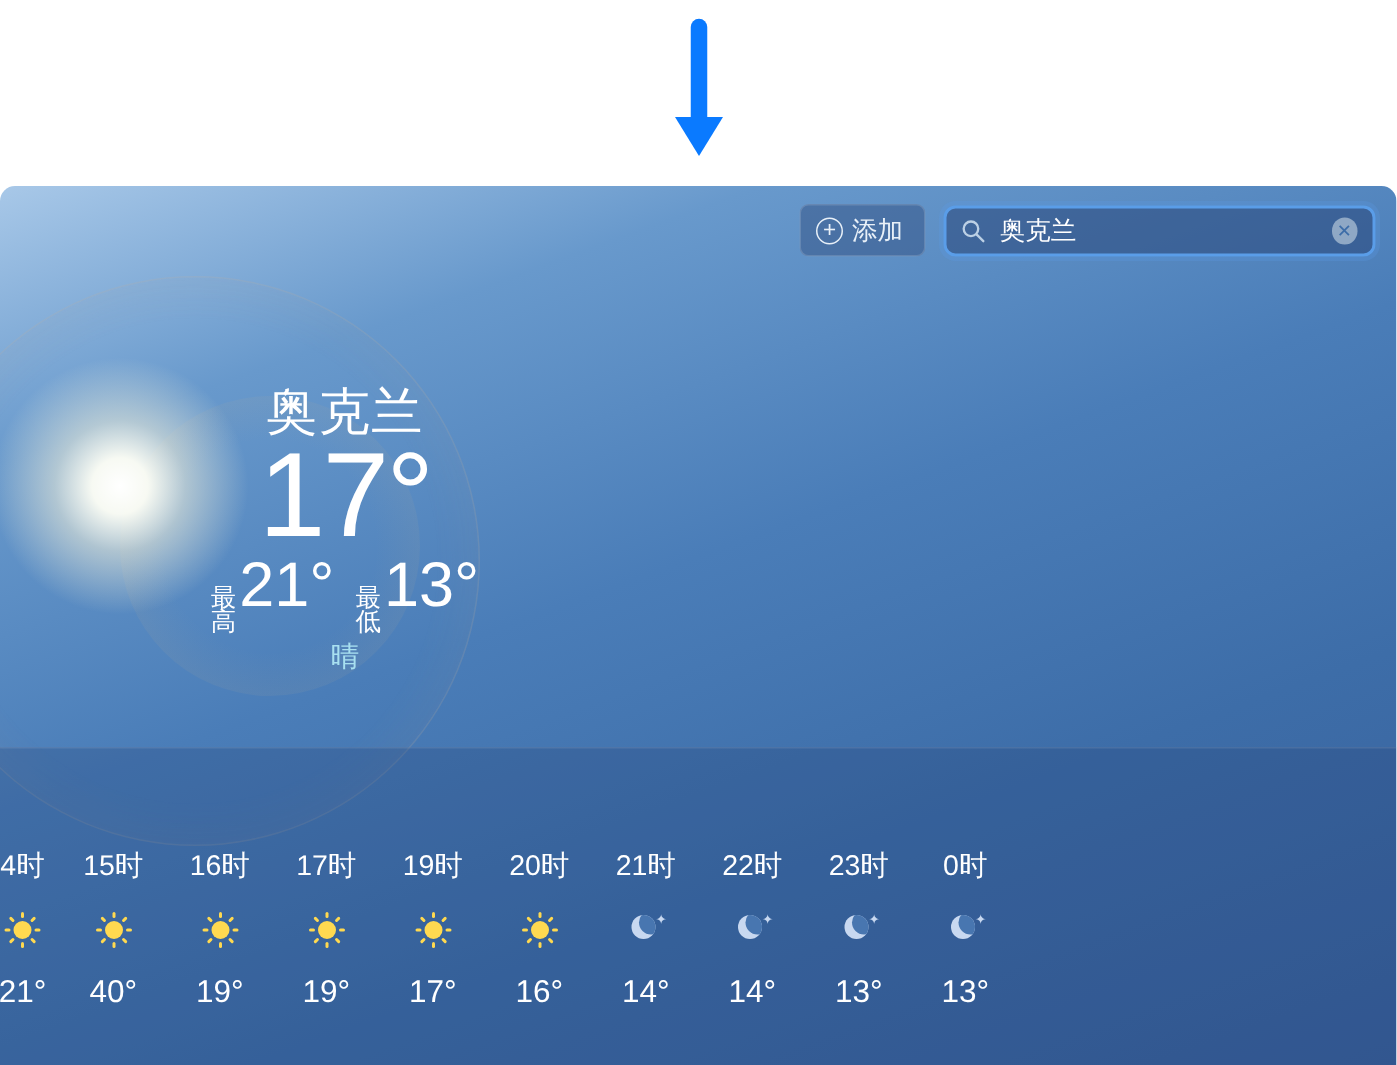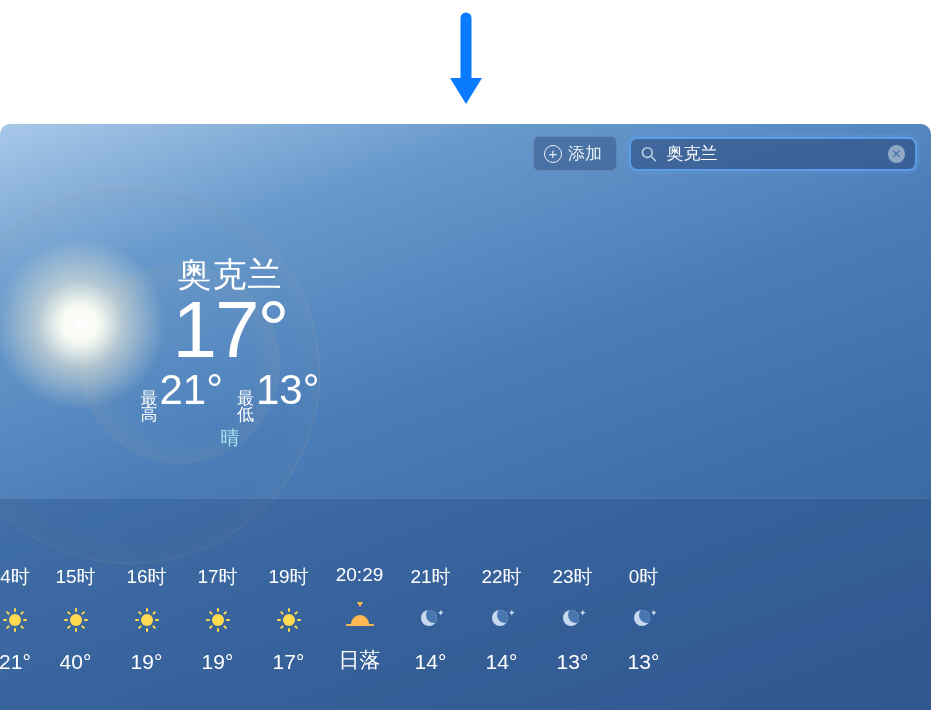--- a/index.html
+++ b/index.html
@@ -437,29 +437,35 @@
             <div class="ray" style="transform:rotate(135deg)"></div>
             <div class="ray" style="transform:rotate(180deg)"></div>
             <div class="ray" style="transform:rotate(225deg)"></div>
             <div class="ray" style="transform:rotate(270deg)"></div>
             <div class="ray" style="transform:rotate(315deg)"></div>
           </div>
         </div>
     <div class="hour-temp">17°</div>
   </div>
       <div class="hour-item">
-    <div class="hour-time">20:29</div>
-    <div class="hour-icon">
-          <div class="sunset-icon">
-            <div class="arrow-down"></div>
-            <div class="half"></div>
-            <div class="line"></div>
-          </div>
-        </div>
-    <div class="hour-temp">日落</div>
+    <div class="hour-time">20时</div>
+    <div class="hour-icon">
+          <div class="sun-icon">
+            <div class="core"></div>
+            <div class="ray" style="transform:rotate(0deg)"></div>
+            <div class="ray" style="transform:rotate(45deg)"></div>
+            <div class="ray" style="transform:rotate(90deg)"></div>
+            <div class="ray" style="transform:rotate(135deg)"></div>
+            <div class="ray" style="transform:rotate(180deg)"></div>
+            <div class="ray" style="transform:rotate(225deg)"></div>
+            <div class="ray" style="transform:rotate(270deg)"></div>
+            <div class="ray" style="transform:rotate(315deg)"></div>
+          </div>
+        </div>
+    <div class="hour-temp">16°</div>
   </div>
       <div class="hour-item">
     <div class="hour-time">21时</div>
     <div class="hour-icon">
           <div class="moon-icon">
             <div class="crescent"></div>
             <span class="star">✦</span>
           </div>
         </div>
     <div class="hour-temp">14°</div>

